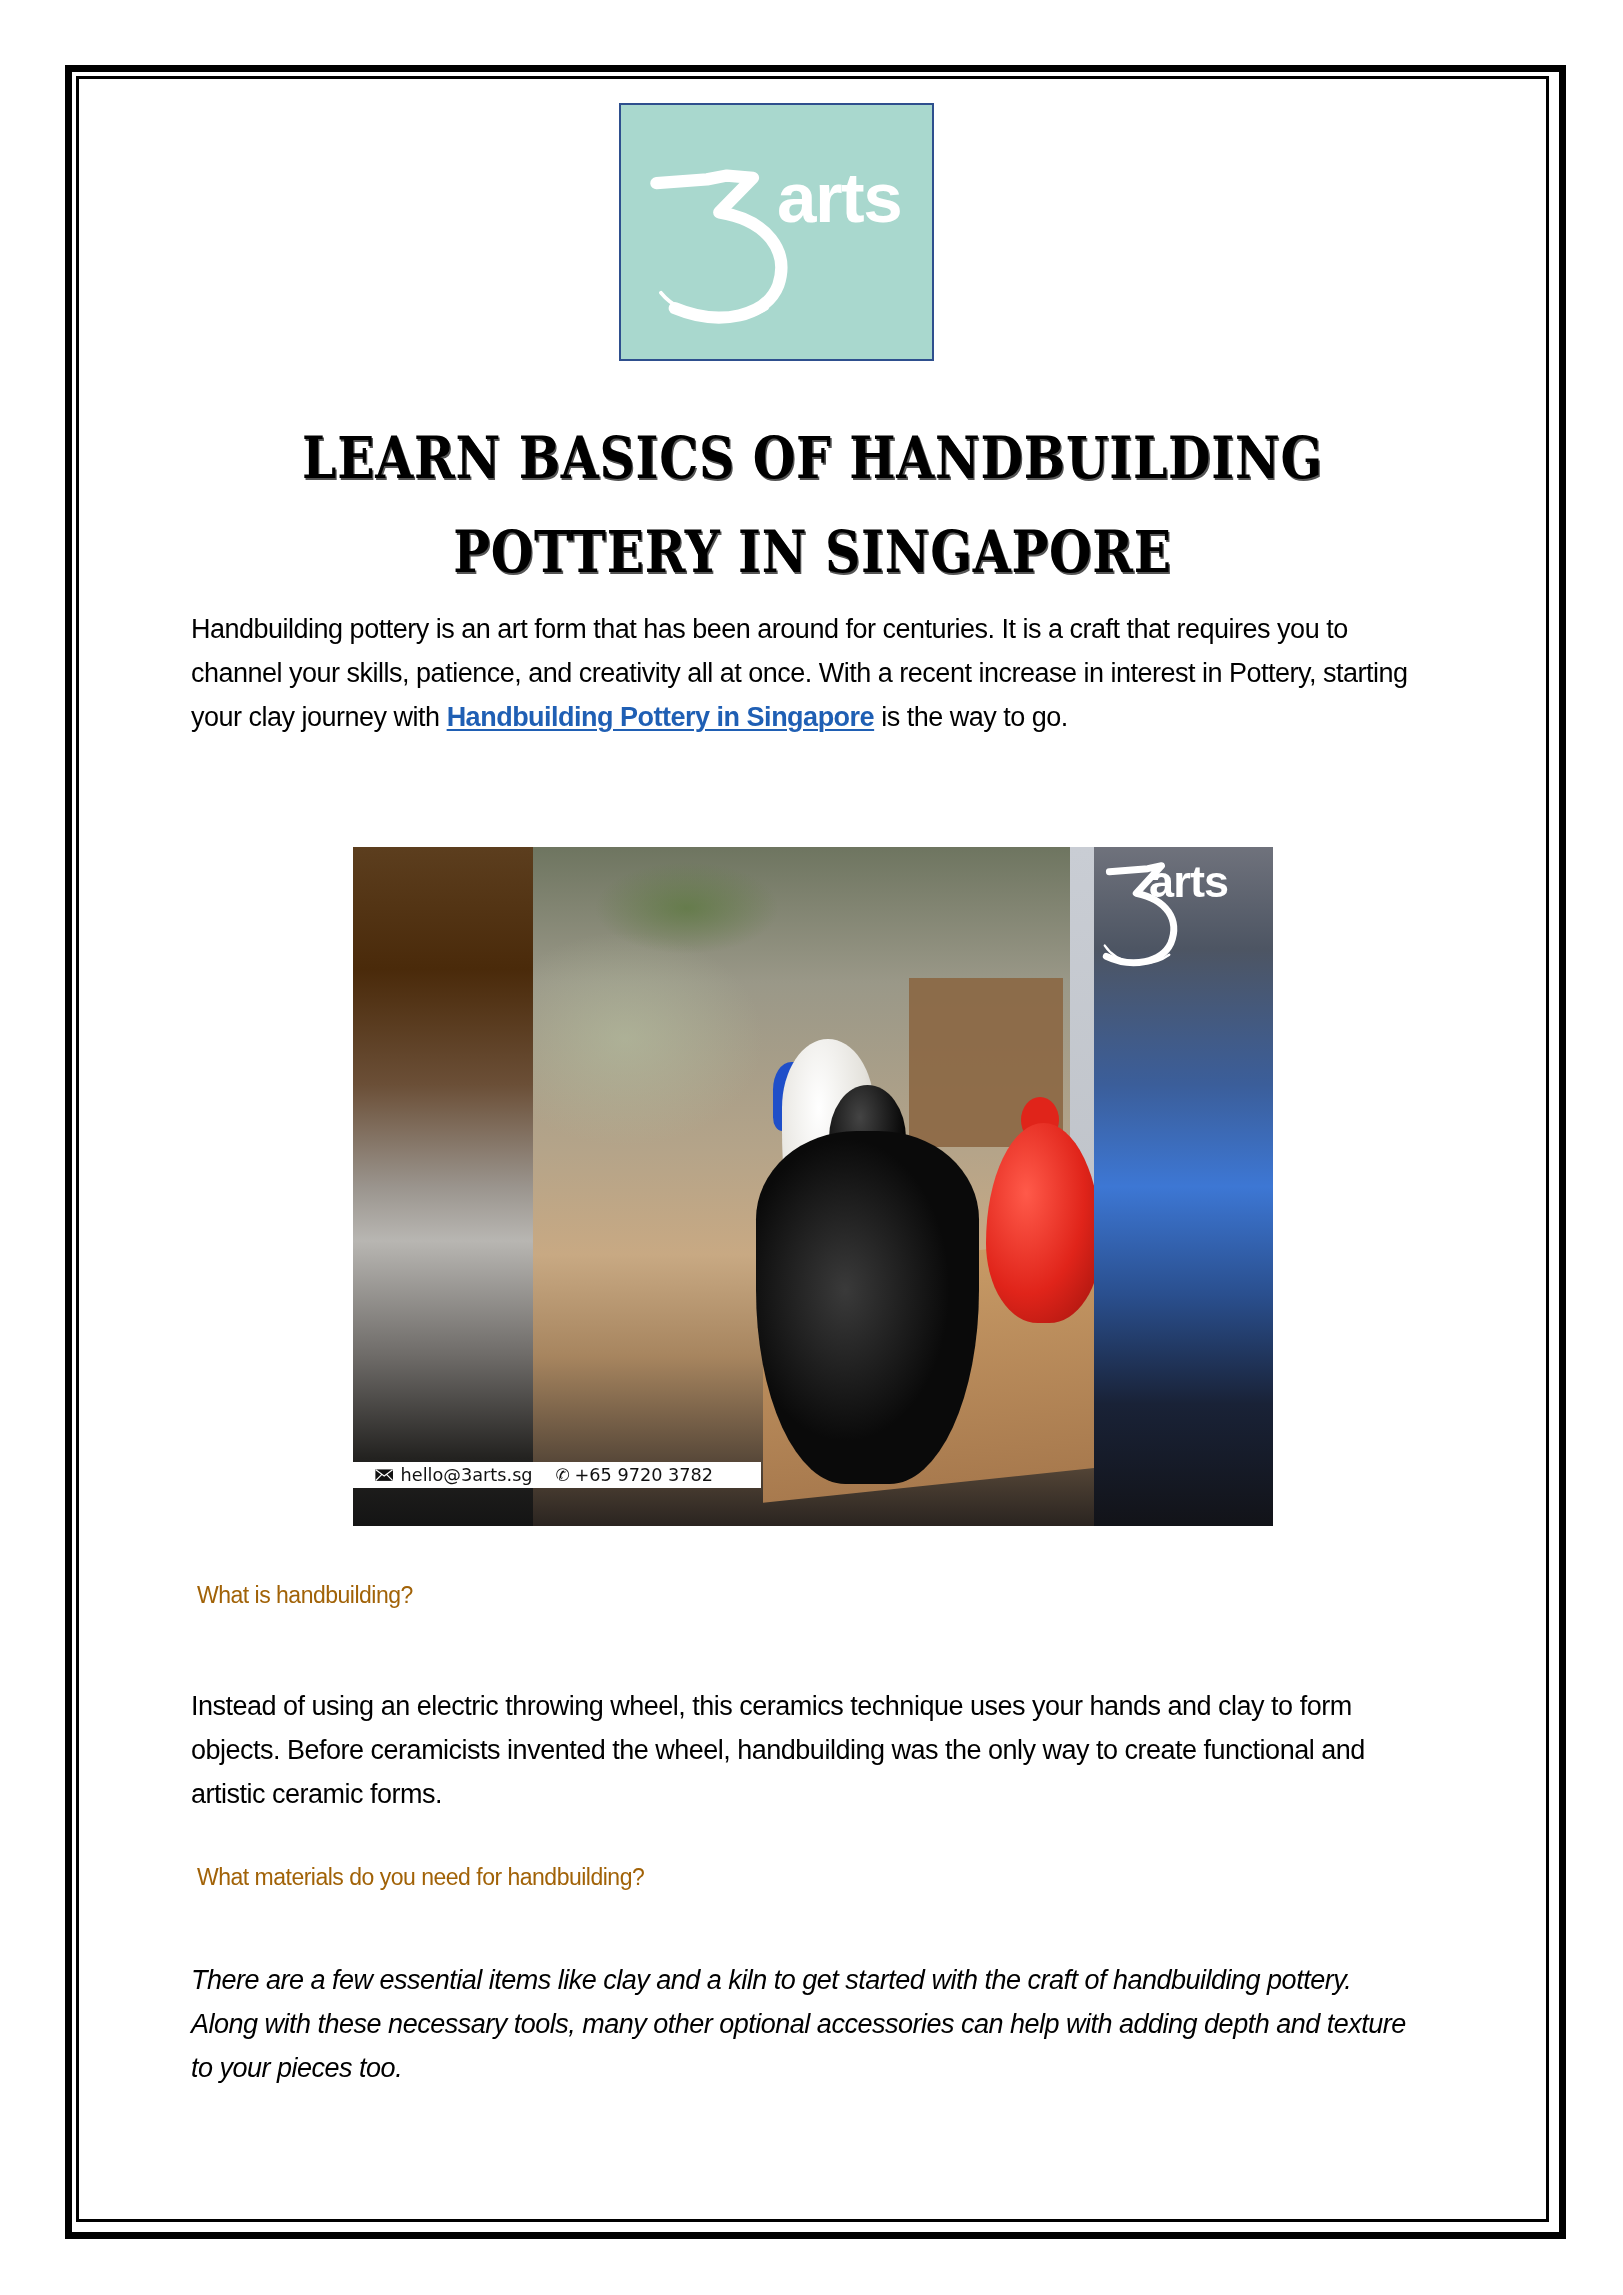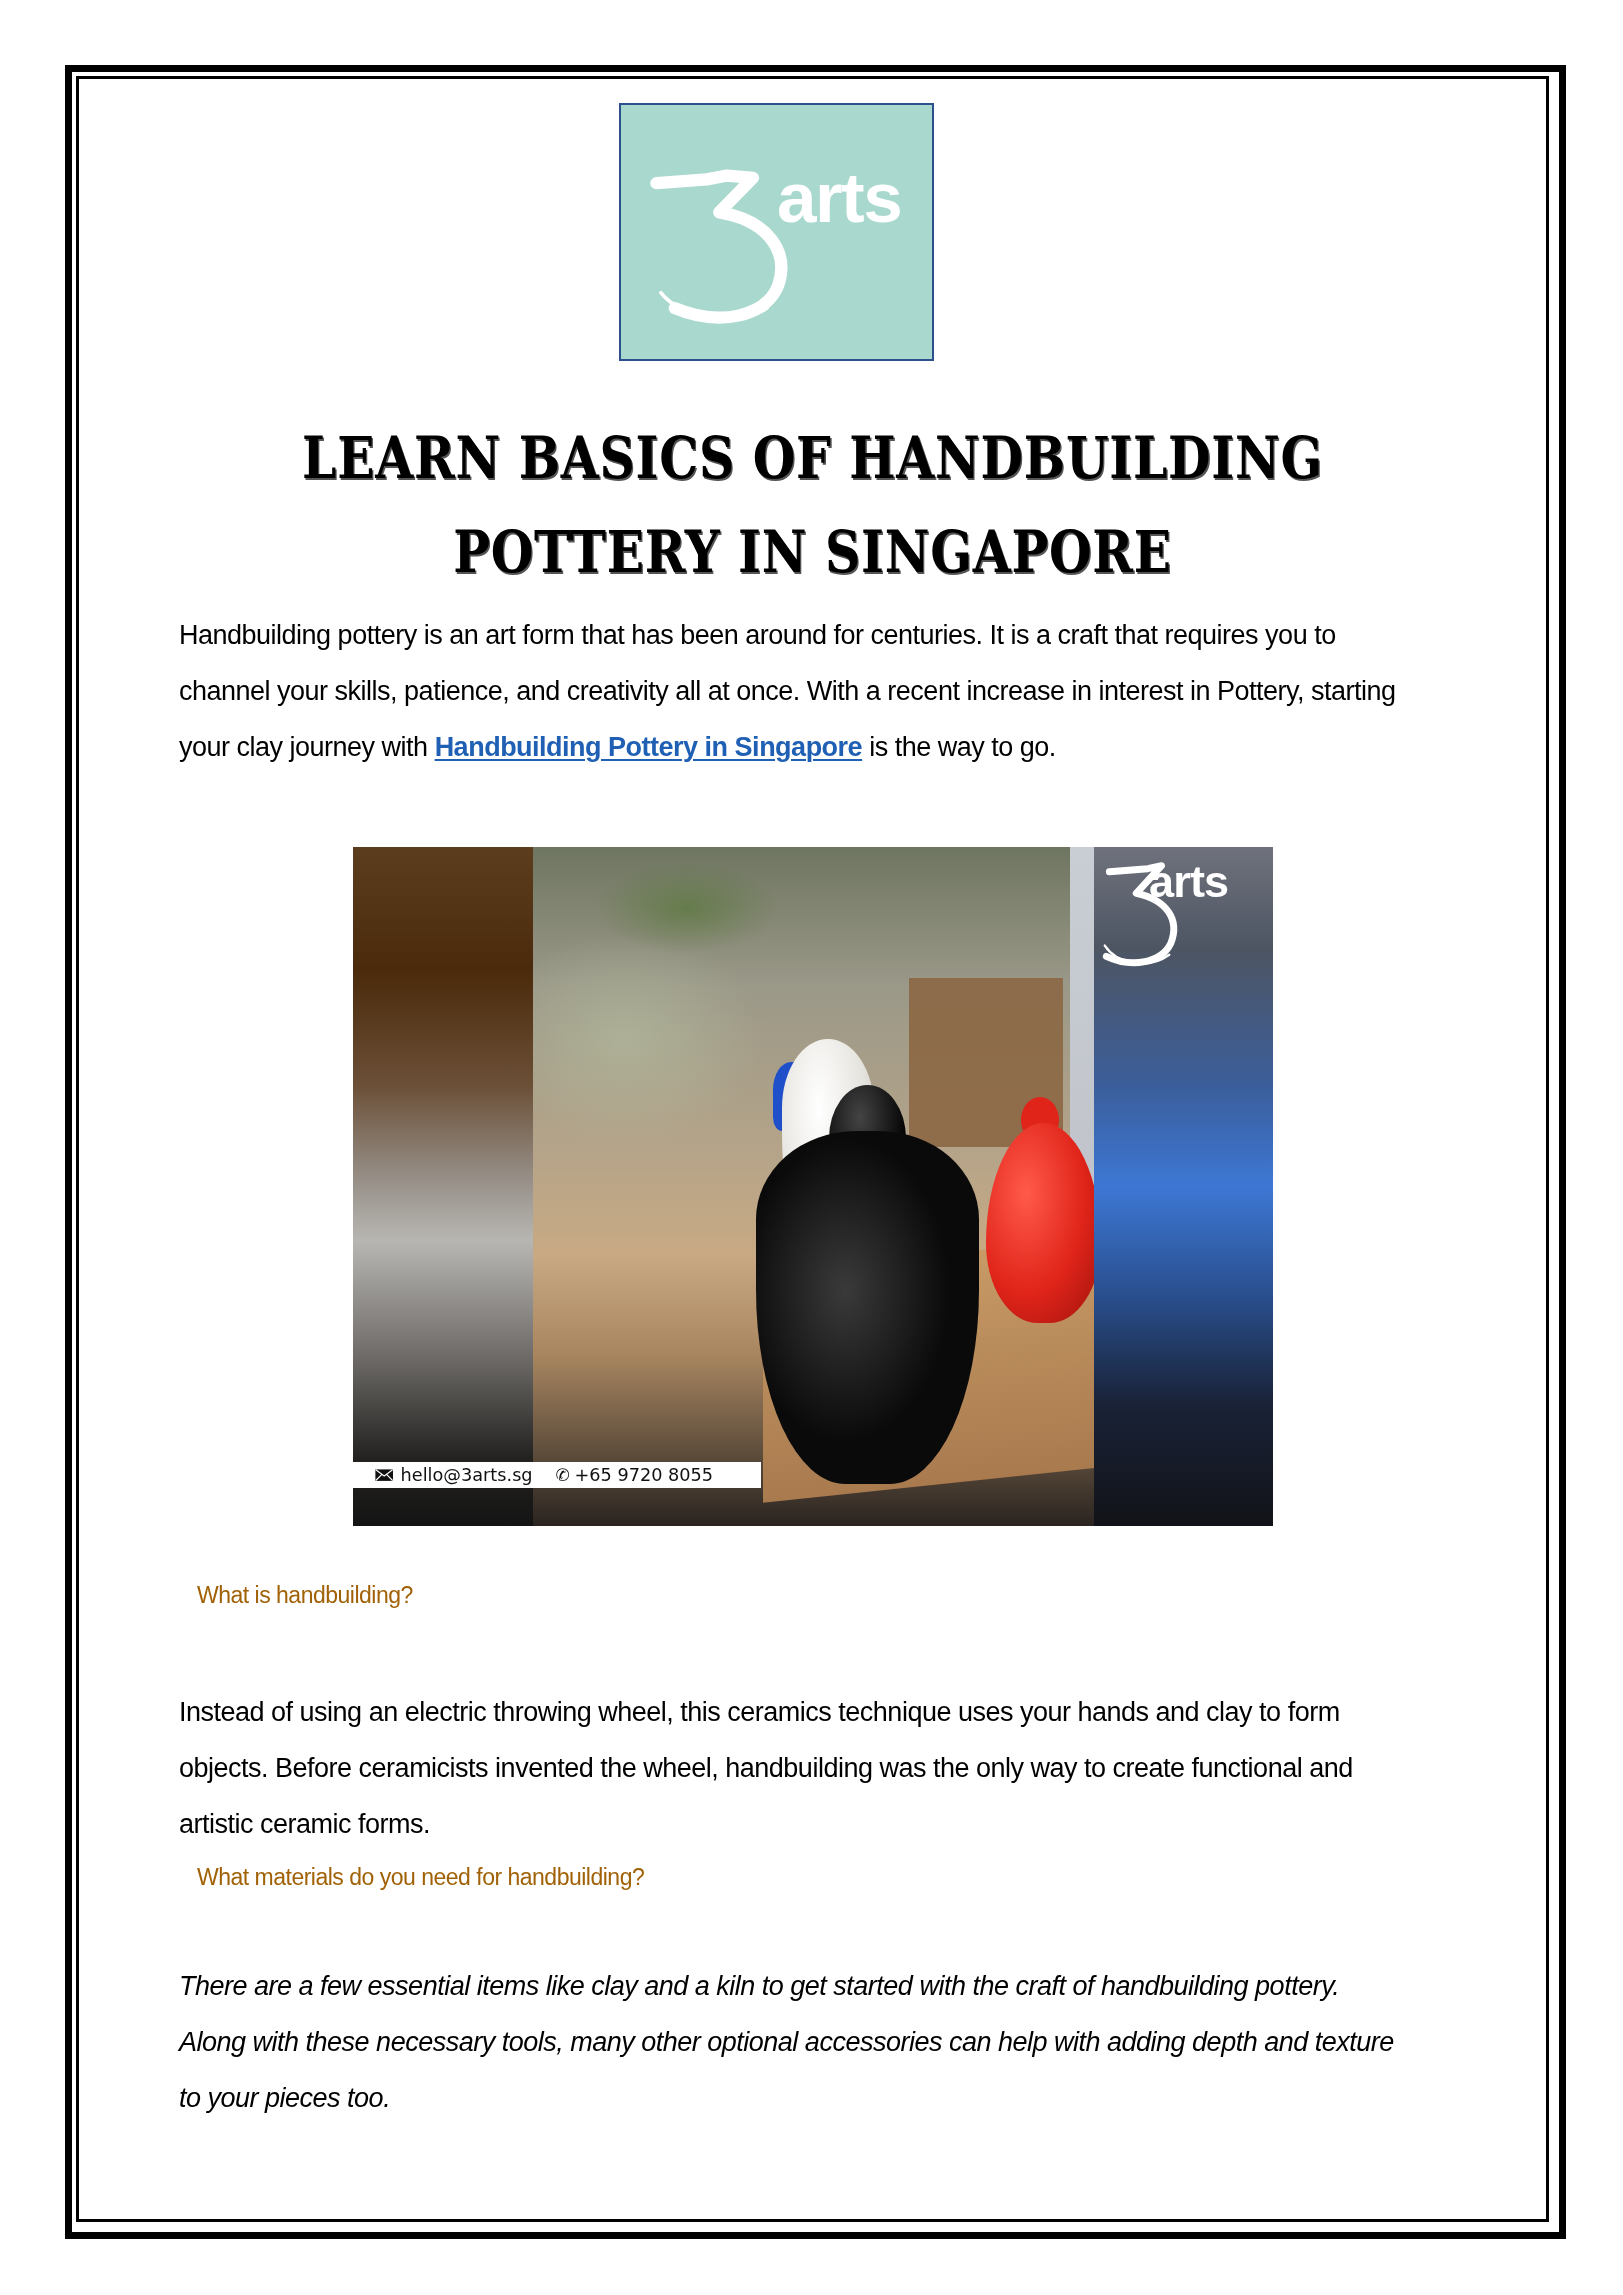--- a/index.html
+++ b/index.html
@@ -7,21 +7,21 @@
 
   .frame-outer { position: absolute; left: 65px; top: 65px; width: 1487px; height: 2160px; border: 7.7px solid #000; box-sizing: content-box; }
   .frame-inner { position: absolute; left: 76px; top: 76px; width: 1467px; height: 2140px; border: 3.1px solid #000; box-sizing: content-box; }
 
   .logo { position: absolute; left: 619px; top: 103px; width: 315px; height: 258px; background: #a9d8ce; border: 2.3px solid #2e4f8e; box-sizing: border-box; }
   .logo svg { position: absolute; left: 0; top: 0; }
   .logo-text { position: absolute; left: 156px; top: 57px; font-family: "Liberation Sans", sans-serif; font-weight: bold; font-size: 71px; color: #ffffff; letter-spacing: -1.5px; line-height: 1; }
 
   .title { position: absolute; left: 154px; top: 411px; width: 1317px; text-align: center; font-family: "DejaVu Serif", serif; font-weight: bold; font-size: 57px; line-height: 94px; letter-spacing: 0.8px; text-transform: uppercase; color: #000; transform: scaleX(0.86); transform-origin: center top; text-shadow: 1.5px 1.5px 0 #555; }
 
-  .para { position: absolute; left: 179px; width: 1228px; font-family: "Liberation Sans", sans-serif; font-size: 27px; line-height: 56px; color: #000; letter-spacing: -0.5px; }
+  .para { position: absolute; left: 191px; width: 1228px; font-family: "Liberation Sans", sans-serif; font-size: 27px; line-height: 44px; color: #000; letter-spacing: -0.5px; }
   .p1 { top: 607px; }
   .p1 a { color: #1f5fb4; font-weight: bold; text-decoration: underline; text-decoration-thickness: 2.3px; text-underline-offset: 3.1px; }
 
   .photo { position: absolute; left: 353px; top: 847px; width: 920px; height: 679px; overflow: hidden; background: #2a2622; }
   .photo .band-left { position: absolute; left: 0; top: 0; width: 180px; height: 100%;
     background: linear-gradient(180deg, #5c3e1e 0%, #4a2a0a 18%, #6b4f37 35%, #9a948d 50%, #b8b6b2 58%, #6e6b68 75%, #232220 90%, #141414 100%); }
   .photo .band-right { position: absolute; right: 0; top: 0; width: 179px; height: 100%;
     background: linear-gradient(180deg, #6f727c 0%, #4d5563 15%, #3b5e9a 35%, #3d77d4 50%, #2a4f8e 66%, #192237 82%, #121318 100%); }
   .photo .scene { position: absolute; left: 180px; top: 0; width: 561px; height: 100%;
     background:
@@ -106,21 +106,21 @@
     <span class="arts">arts</span>
   </div>
 
   <div class="contact">
     <svg class="mail-icon" viewBox="0 0 24 16">
       <rect x="0.5" y="0.5" width="23" height="15" fill="#111"></rect>
       <path d="M1 1 L12 9 L23 1 M1 15 L9 7 M23 15 L15 7" stroke="#fff" stroke-width="1.5" fill="none"></path>
     </svg>
     <span class="email">hello@3arts.sg</span>
     <span class="phone-icon">✆</span>
-    <span class="phone">+65 9720 8055</span>
+    <span class="phone">+65 9720 3782</span>
   </div>
 </div>
 
 <div class="heading h1">What is handbuilding?</div>
 <div class="para p2">Instead of using an electric throwing wheel, this ceramics technique uses your hands and clay to form objects. Before ceramicists invented the wheel, handbuilding was the only way to create functional and artistic ceramic forms.</div>
 
 <div class="heading h2">What materials do you need for handbuilding?</div>
 <div class="para p3">There are a few essential items like clay and a kiln to get started with the craft of handbuilding pottery. Along with these necessary tools, many other optional accessories can help with adding depth and texture to your pieces too.</div>
 
 

